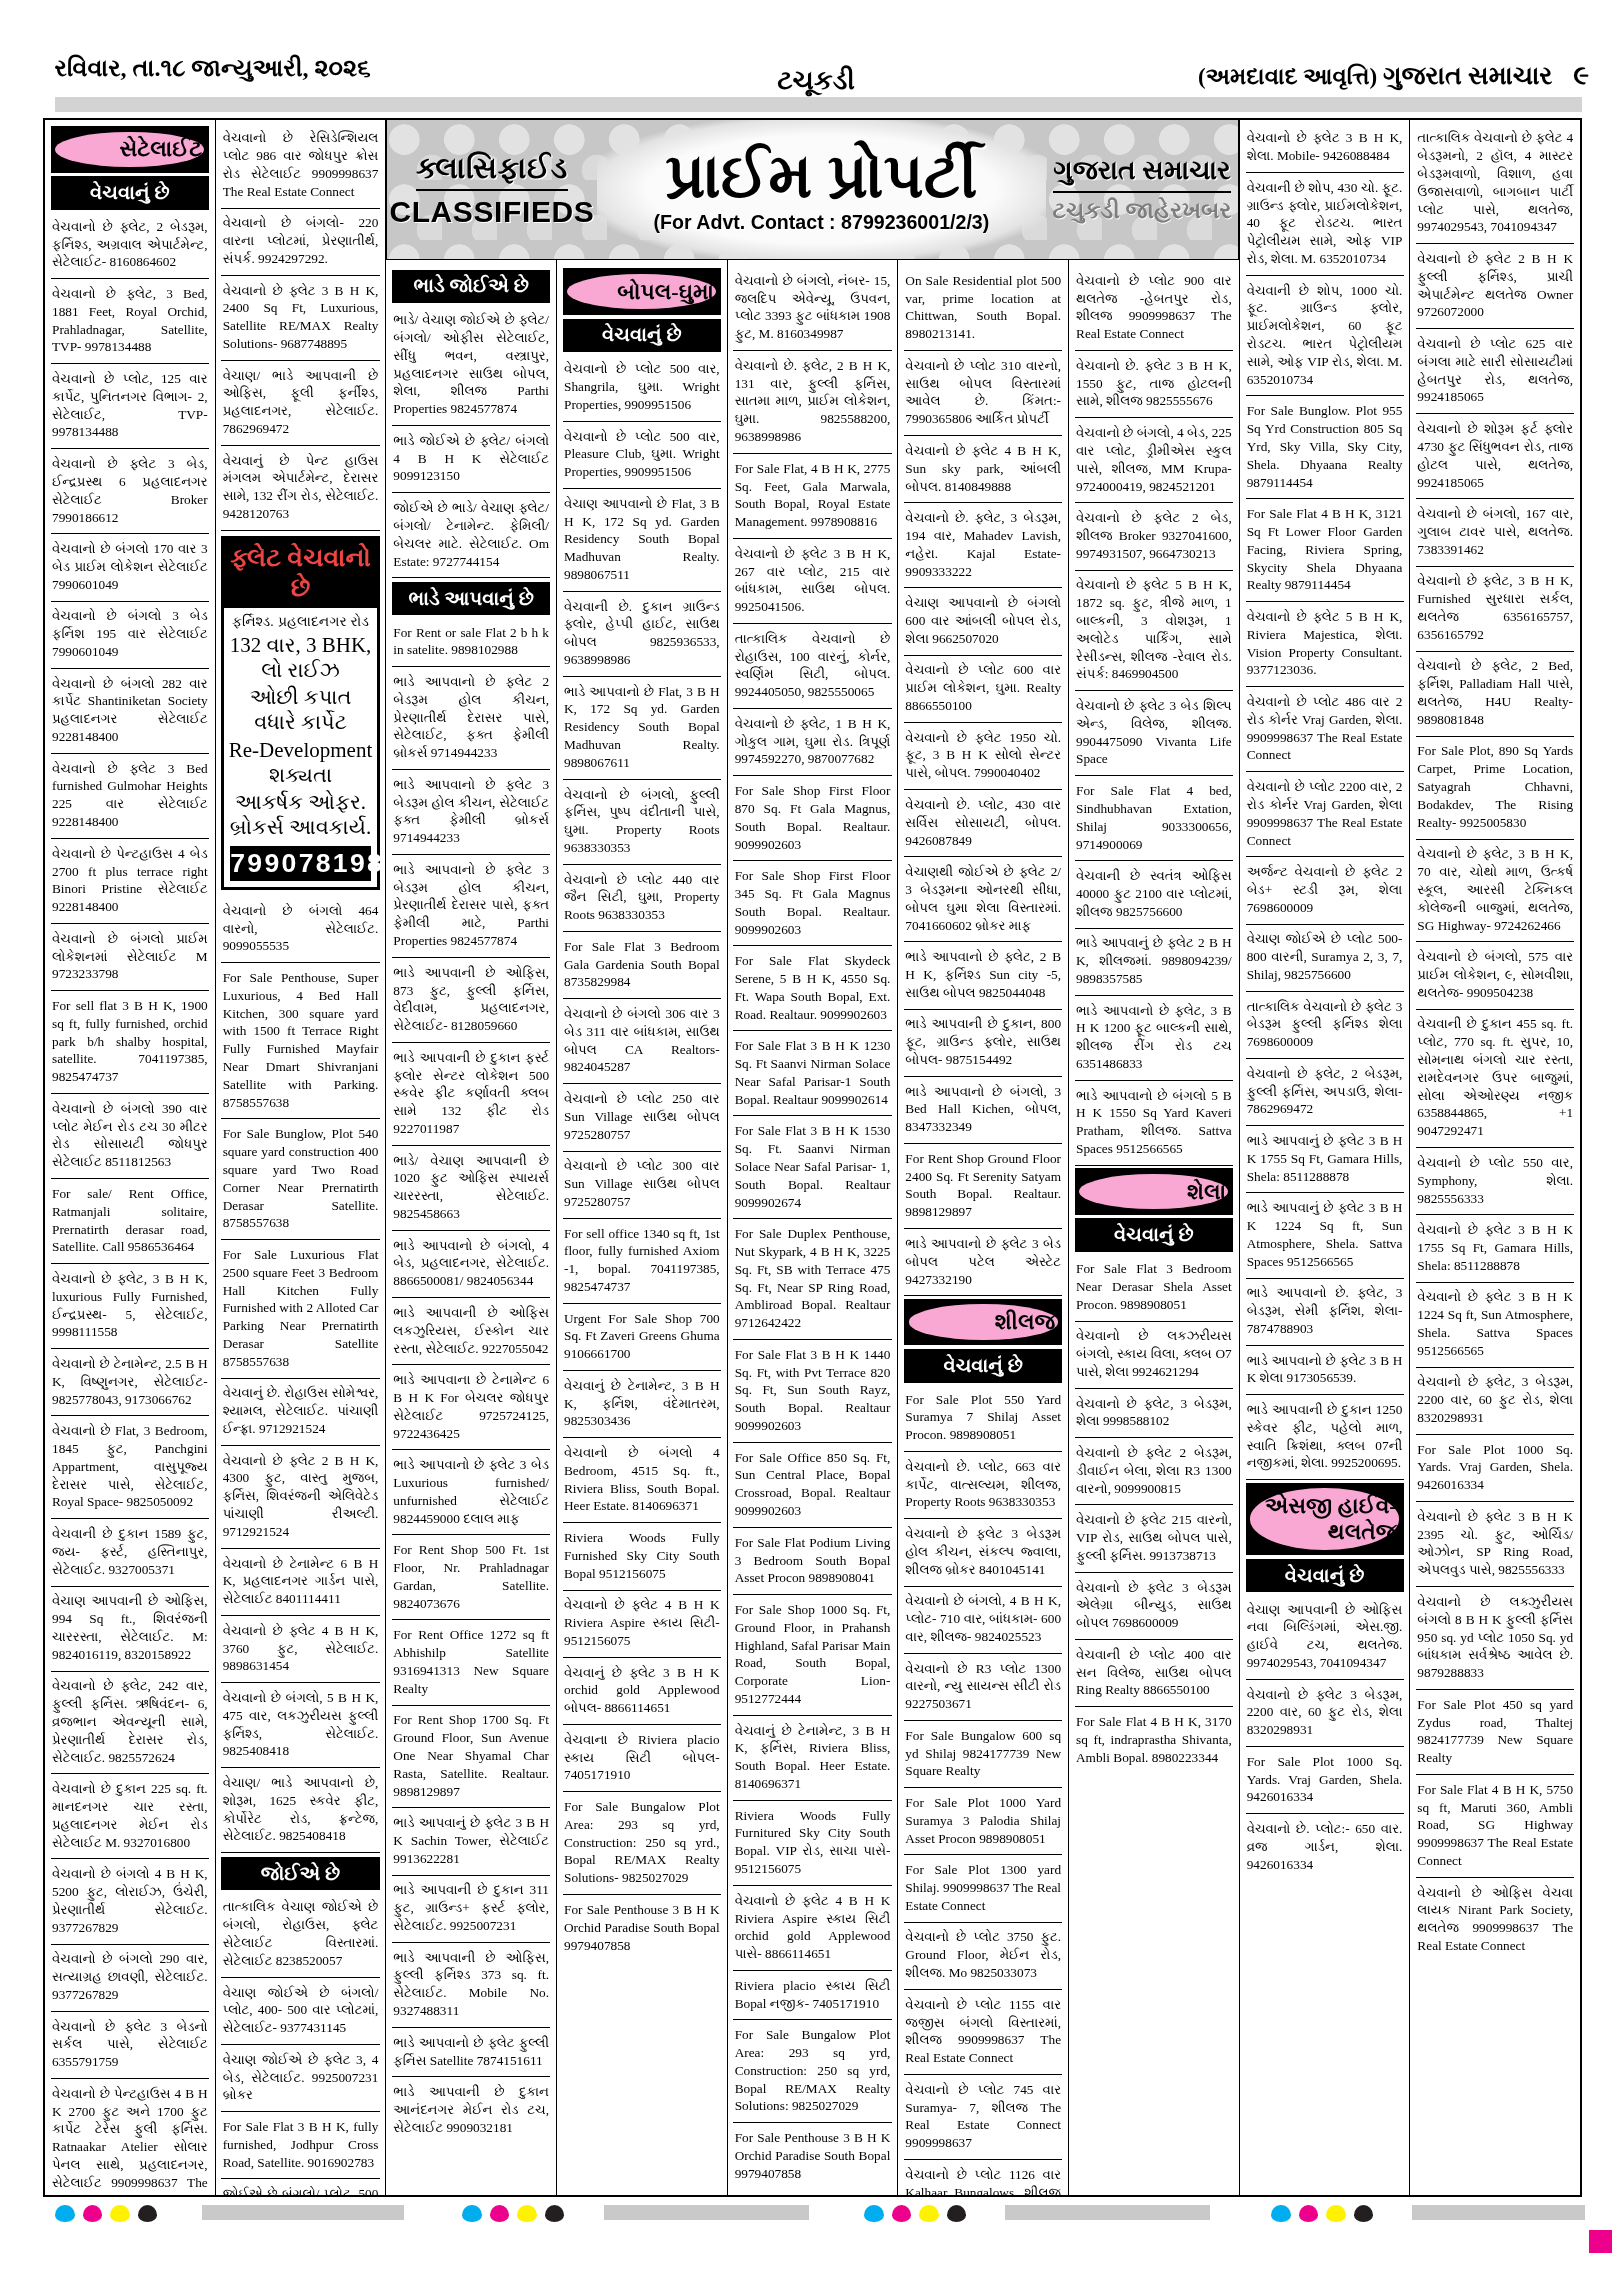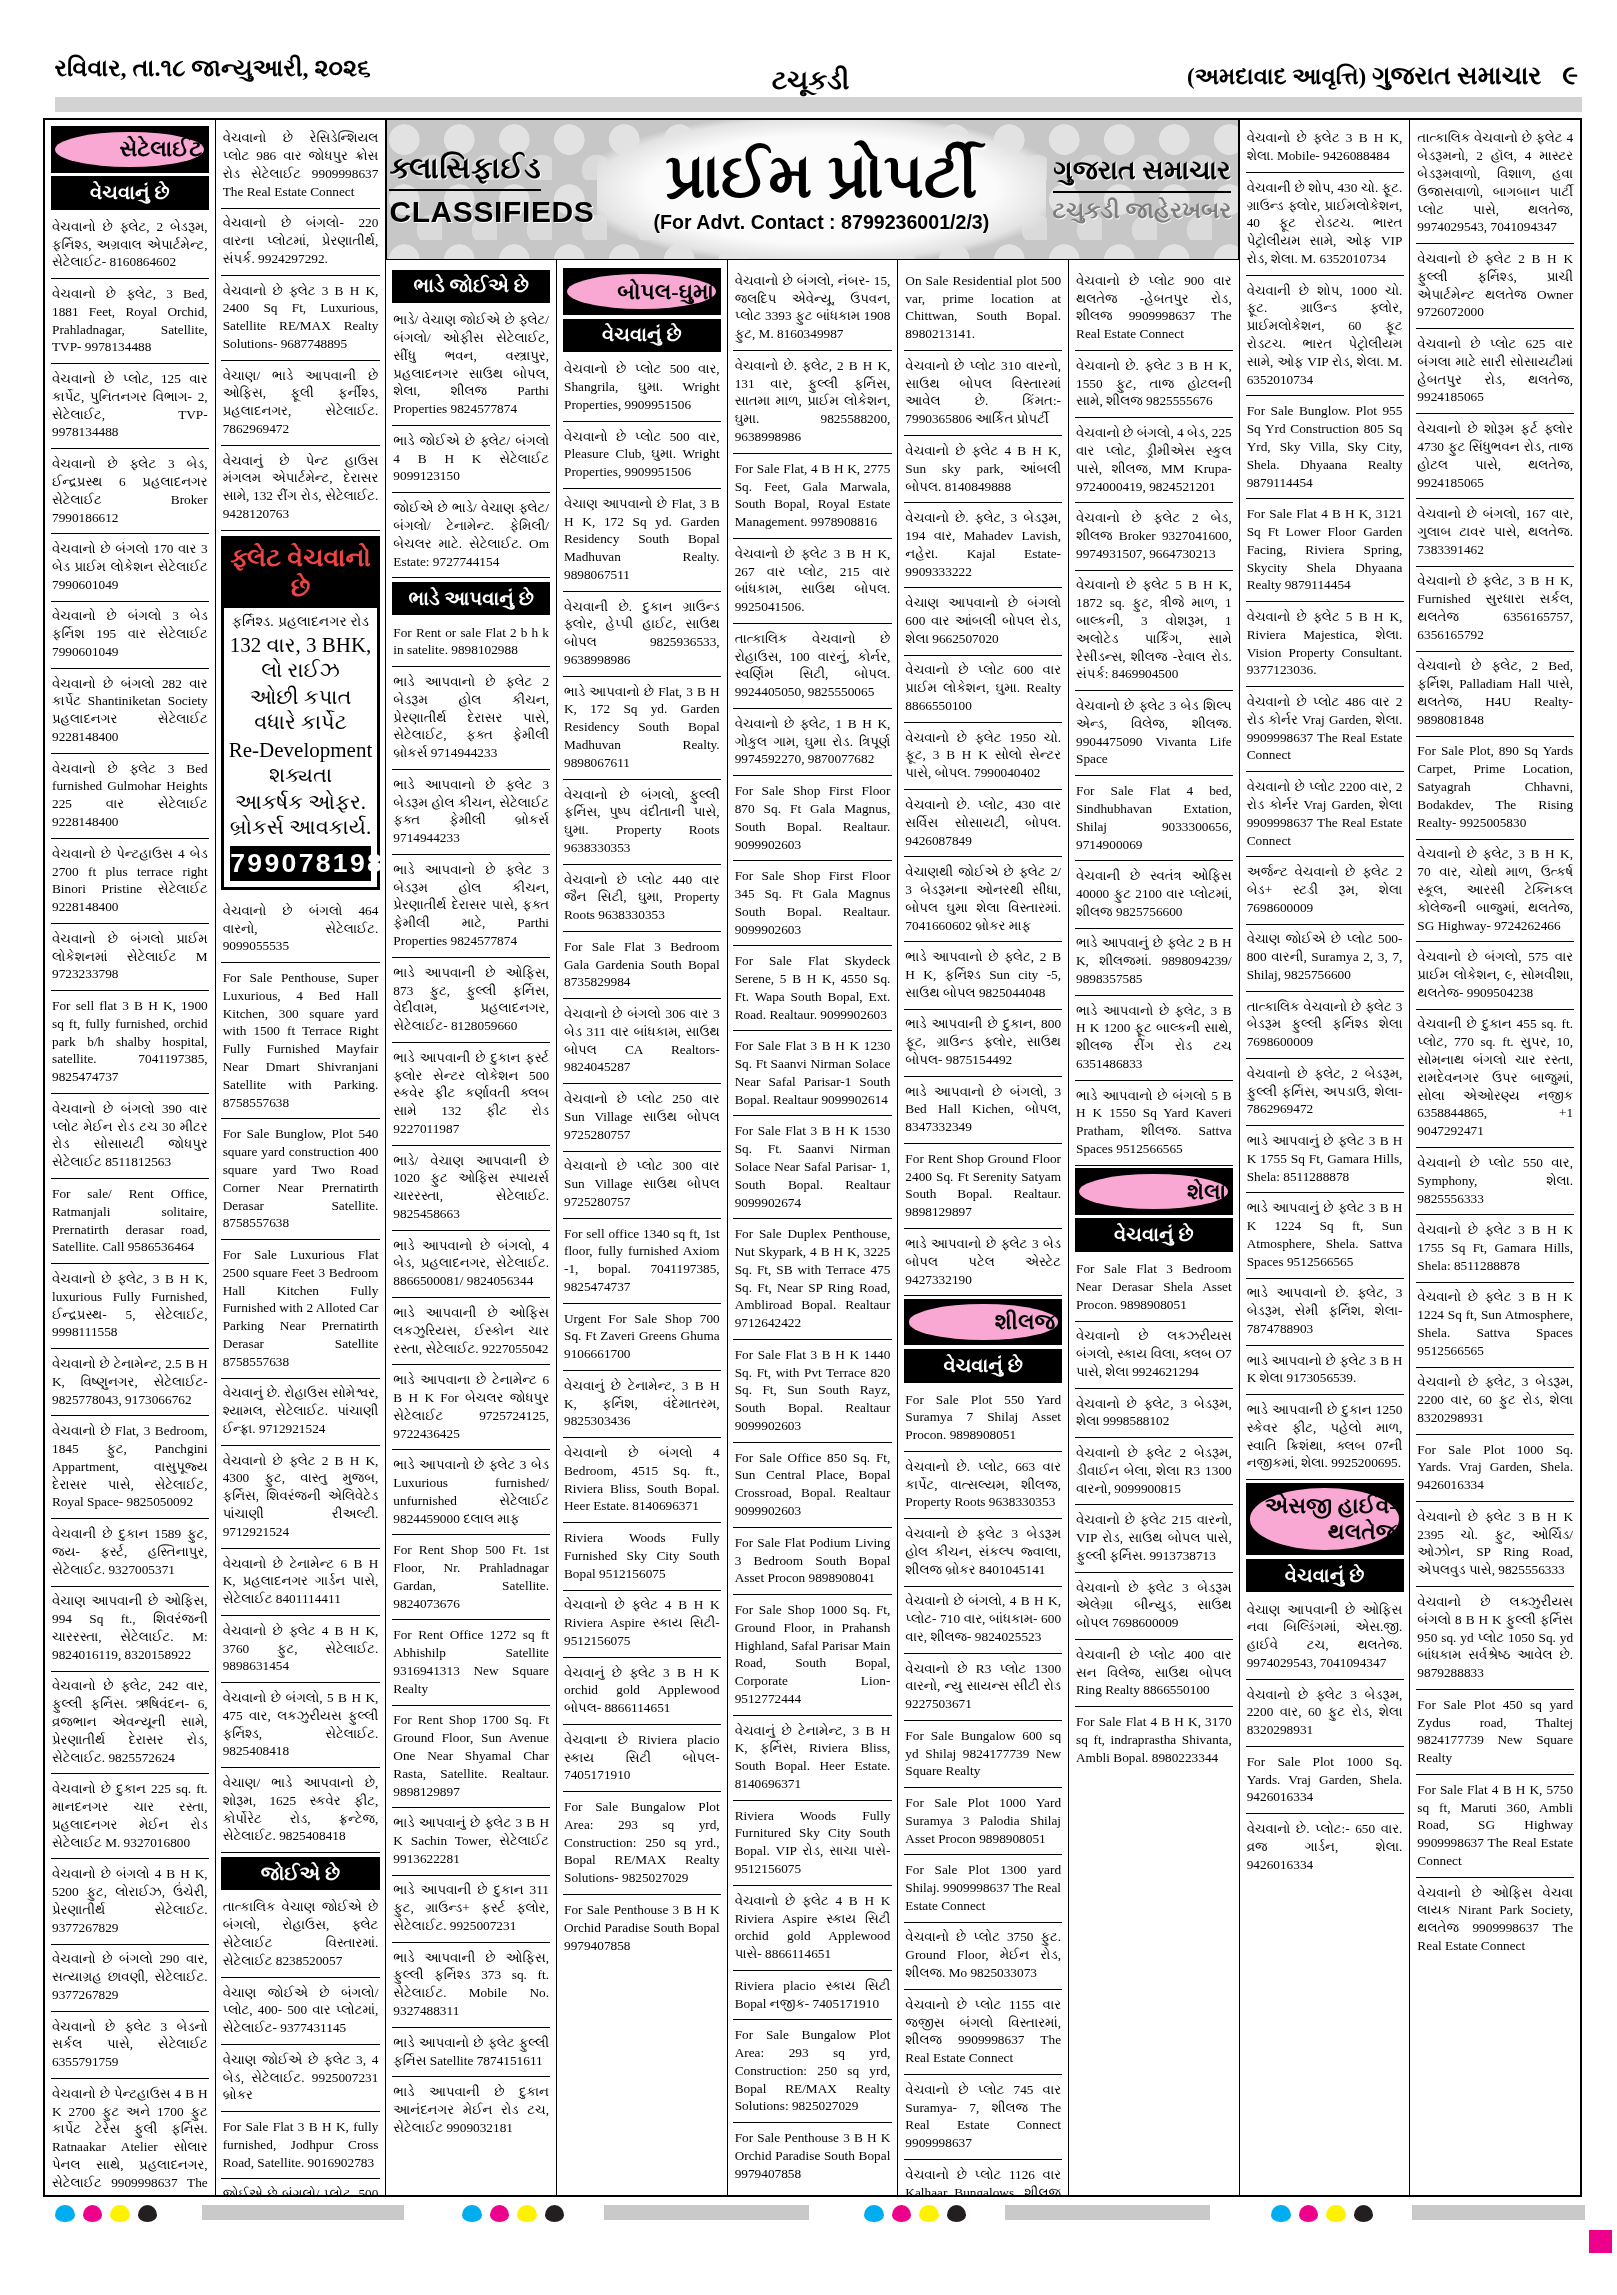--- a/index.html
+++ b/index.html
@@ -1,20 +1,20 @@
 <!DOCTYPE html>
 <html style="font-size:9.2px"><head>
 <meta charset="utf-8">
 <style>
   html,body{margin:0;padding:0;background:#fff;}
   body{width:1617px;height:2295px;position:relative;font-family:"Liberation Serif","DejaVu Serif",serif;color:#000;}
   .page{position:absolute;inset:0;background:#fff;}
 
   
-  .top-header{position:absolute;left:43px;right:39px;top:55px;height:35px;}
+  .top-header{position:absolute;left:43px;right:28px;top:55px;height:35px;}
   .th-date{position:absolute;left:11.6px;top:0;font-size:24px;font-weight:bold;}
   .th-center{position:absolute;left:50%;transform:translateX(-50%);top:10.4px;font-size:26.6px;font-weight:bold;background:#fff;padding:0 17.3px;z-index:2;}
   .th-right{position:absolute;right:0;top:4.6px;font-size:23px;font-weight:bold;}
   .th-right .paper{font-size:25.4px;}
   .th-right .pageno{margin-left:15px;font-size:26.6px;}
   .gray-bar{position:absolute;left:55px;right:35px;top:97px;height:15px;background:#d3d3d3;}
 
   
   .content-box{position:absolute;left:43px;top:118px;width:1539px;height:2079px;border:2.3px solid #000;box-sizing:border-box;overflow:hidden;}
   .columns{display:flex;width:100%;height:100%;}
@@ -22,21 +22,21 @@
   .col + .col{border-left:1.2px solid #000;}
   .col.under-mast{padding-top:146px;}
 
   
   .masthead{position:absolute;left:calc(2/9*100%);width:calc(5/9*100%);top:0;height:140px;box-sizing:border-box;
     border:1.7px solid #000;border-top:none;
     background-color:#c7c7c7;
     background-image:radial-gradient(circle at 17.3px 19.6px,#e2e2e2 15px,rgba(0,0,0,0) 15.6px),radial-gradient(circle at 45px 50px,#dadada 15px,rgba(0,0,0,0) 15.6px);
     background-size:55px 60px;
     display:flex;align-items:stretch;z-index:5;}
-  .mast-left{flex:0 0 23%;display:flex;flex-direction:column;justify-content:center;align-items:flex-start;padding:3.5px 2.3px;}
+  .mast-left{flex:0 0 23%;display:flex;flex-direction:column;justify-content:center;align-items:center;padding:3.5px 2.3px;}
   .mast-left .gj{font-size:30px;font-weight:bold;letter-spacing:0.6px;border-bottom:2.9px solid #000;padding-bottom:3.5px;margin-bottom:3.5px;white-space:nowrap;text-shadow:1.2px 1.2px 0 #fff;}
   .mast-left .en{font-size:30px;font-weight:bold;font-family:"Liberation Sans",sans-serif;letter-spacing:0.6px;text-shadow:1.2px 1.2px 0 #fff;}
   .mast-center{flex:1 1 auto;display:flex;flex-direction:column;justify-content:center;align-items:center;
     background:radial-gradient(ellipse at center,#fbfbfb 55%,#e3e3e3 72%,rgba(0,0,0,0) 78%);text-align:center;}
   .mast-title{font-size:62px;font-weight:bold;line-height:1.0;text-shadow:1.7px 1.7px 0 #fff;}
   .mast-contact{font-size:19.6px;font-weight:bold;font-family:"Liberation Sans",sans-serif;margin-top:4.6px;text-shadow:0.6px 0.6px 0 #fff;}
   .mast-right{flex:0 0 22%;display:flex;flex-direction:column;justify-content:center;align-items:center;padding:3.5px 2.3px;}
   .mast-right .r1{font-size:26.6px;font-weight:bold;border-bottom:2.3px solid #000;padding-bottom:4.6px;margin-bottom:4.6px;white-space:nowrap;text-shadow:1.2px 1.2px 0 #fff;}
   .mast-right .r2{font-size:23px;color:#7e7e7e;font-weight:bold;white-space:nowrap;text-shadow:0.6px 0.6px 0 #fff;}
 

